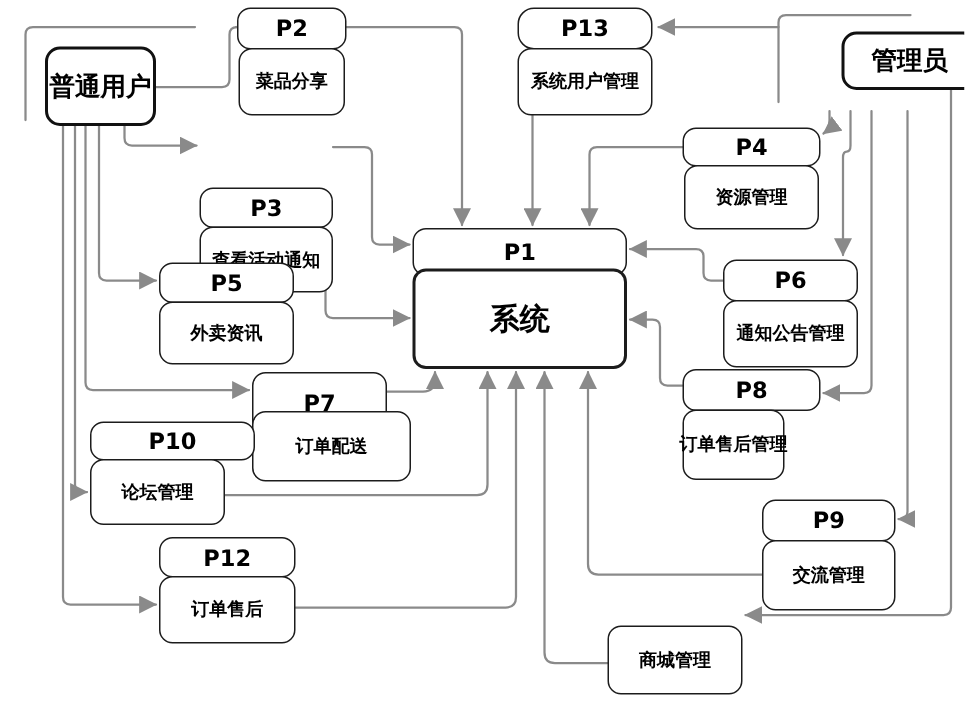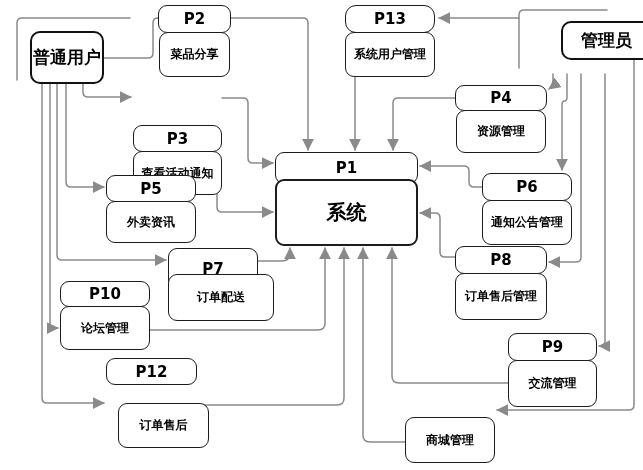--- a/index.html
+++ b/index.html
@@ -107,35 +107,35 @@
     <div class="rbox plabel" style="left:0;top:27px;width:90px;height:45px;">通知公告管理</div>
   </div>
 
   <div class="node" style="left:168px;top:248px;width:90px;height:73px;">
     <div class="rbox pid" style="left:0;top:0;width:90px;height:42px;text-decoration:underline;">P7</div>
     <div class="rbox plabel" style="left:0;top:26px;width:106px;height:47px;">订单配送</div>
   </div>
 
   <div class="node" style="left:455px;top:246px;width:92px;height:74px;">
     <div class="rbox pid" style="left:0;top:0;width:92px;height:28px;">P8</div>
-    <div class="rbox plabel" style="left:0;top:27px;width:92px;height:47px;">订单售后管理</div>
+    <div class="rbox plabel" style="left:0;top:27px;width:68px;height:47px;">订单售后管理</div>
   </div>
 
   <div class="node" style="left:508px;top:333px;width:89px;height:74px;">
     <div class="rbox pid" style="left:0;top:0;width:89px;height:28px;">P9</div>
     <div class="rbox plabel" style="left:0;top:27px;width:89px;height:47px;">交流管理</div>
   </div>
 
   <div class="node" style="left:60px;top:281px;width:90px;height:69px;">
-    <div class="rbox pid" style="left:0;top:0;width:90px;height:26px;">P10</div>
+    <div class="rbox pid" style="left:0;top:0;width:110px;height:26px;">P10</div>
     <div class="rbox plabel" style="left:0;top:25px;width:90px;height:44px;">论坛管理</div>
   </div>
 
   <div class="node" style="left:405px;top:392px;width:90px;height:71px;">
     <div class="rbox plabel" style="left:0;top:25px;width:90px;height:46px;">商城管理</div>
   </div>
 
   <div class="node" style="left:106px;top:358px;width:91px;height:71px;">
     <div class="rbox pid" style="left:0;top:0;width:91px;height:27px;">P12</div>
-    <div class="rbox plabel" style="left:12px;top:26px;width:91px;height:45px;margin-top:19px;">订单售后</div>
+    <div class="rbox plabel" style="left:0;top:26px;width:91px;height:45px;">订单售后</div>
   </div>
 
 </div>
 
 </body></html>

